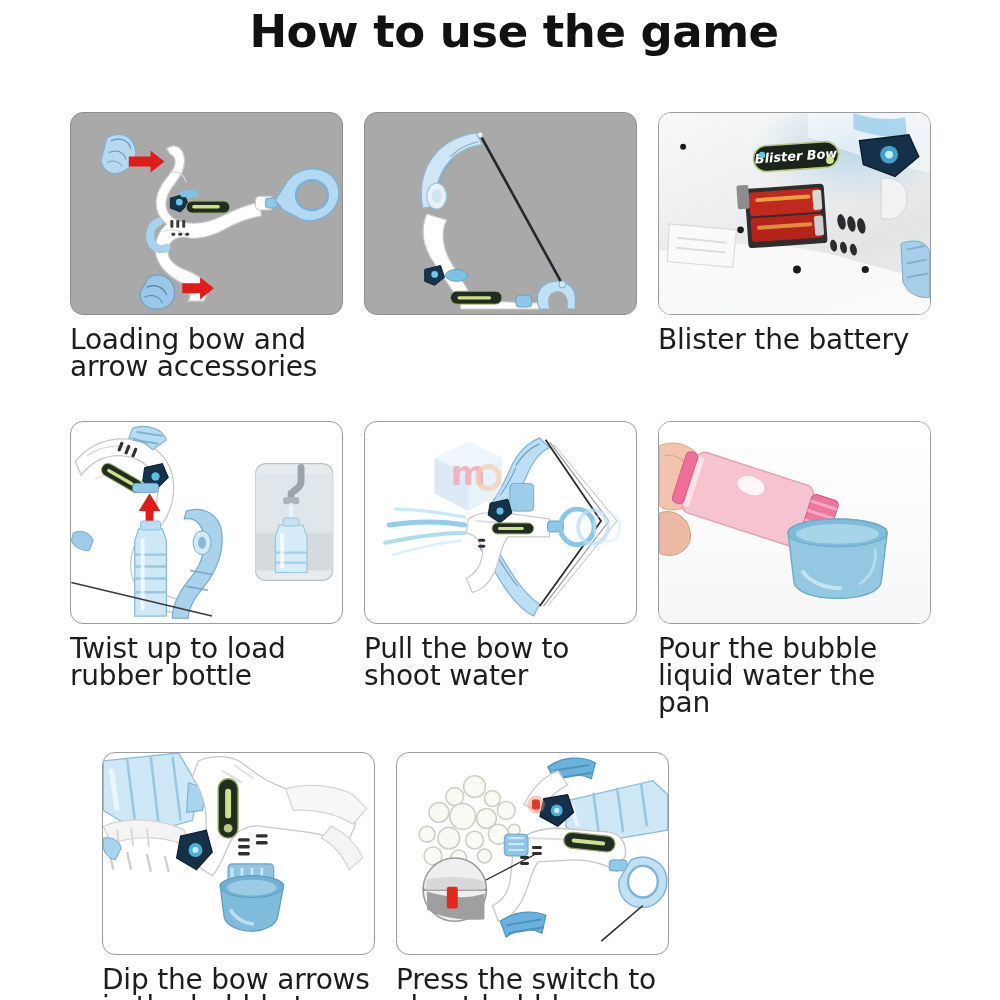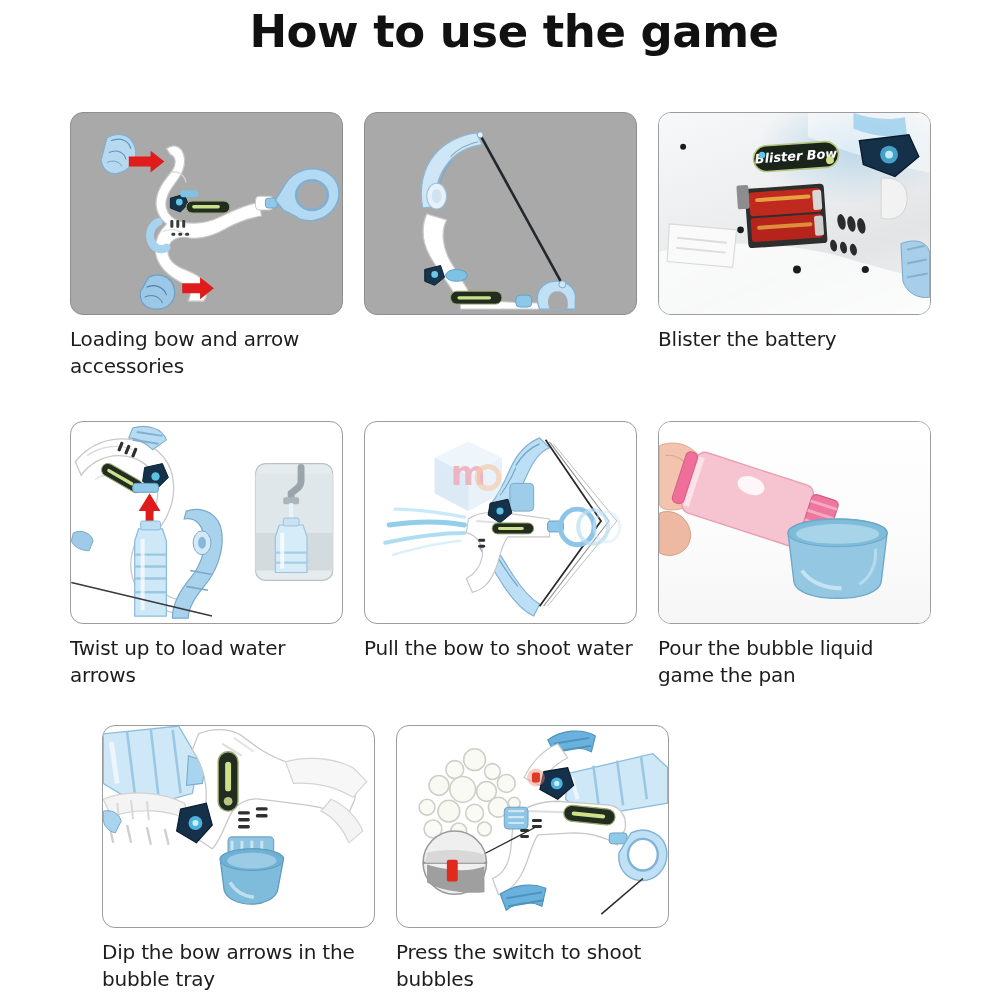--- a/index.html
+++ b/index.html
@@ -37,21 +37,21 @@
     border:1px solid #9c9c9c;
     border-radius:13px;
     overflow:hidden;
     box-sizing:border-box;
     background:#ffffff;
   }
   .panel.gray{background:#a9a9a9;border-color:#8e8e8e;}
 
   .caption{
     margin-top:11px;
-    font-size:20px;
+    font-size:28px;
     line-height:27px;
     color:#1d1d1d;
     letter-spacing:-0.2px;
     font-family:"DejaVu Sans","Liberation Sans",sans-serif;
   }
 
   .row2{margin-top:41px;}
   .row3{margin-top:36px;margin-left:32px;}
 
   
@@ -354,21 +354,21 @@
 
               <rect x="220" y="82" width="4" height="22" fill="#e8f4fa" opacity=".95"></rect>
 
               <path d="M210 104 L234 104 L238 116 L238 152 L206 152 L206 116 Z" fill="#d6ecf8" stroke="#9cc3da" stroke-width="1.2"></path>
               <rect x="214" y="97" width="16" height="8" rx="2" fill="#c8e2f2" stroke="#9cc3da" stroke-width="1"></rect>
               <path d="M206 132 L238 132 M206 142 L238 142" stroke="#a8cde4" stroke-width="2.2"></path>
               <path d="M213 112 L213 148" stroke="#ffffff" stroke-width="4" opacity=".75"></path>
             </g>
           </svg>
         </div>
-        <div class="caption">Twist up to load water arrows</div>
+        <div class="caption">Twist up to load rubber bottle</div>
       </div>
 
       <div class="cell">
         <div class="panel">
           <svg class="art" viewBox="0 0 273 203">
 
             <g>
               <path d="M176 16 C162 22 152 34 146 48 C140 62 134 74 126 84
                        L140 94 C150 82 157 68 163 54 C169 40 176 30 186 26 Z" fill="#bddff5" stroke="#7fb2d4" stroke-width="1.2"></path>
               <path d="M152 44 C158 34 166 26 176 22" fill="none" stroke="#6fa3c6" stroke-width="1.3"></path>
@@ -467,21 +467,21 @@
             <g>
               <path d="M130 112 C130 104 152 98 180 98 C208 98 230 104 230 112
                        L224 162 C222 172 204 178 180 178 C156 178 138 172 136 162 Z" fill="#94c8e2" stroke="#6ea9c8" stroke-width="1.4"></path>
               <ellipse cx="180" cy="112" rx="50" ry="14" fill="#7fbcda" stroke="#6ea9c8" stroke-width="1.2"></ellipse>
               <ellipse cx="180" cy="113" rx="42" ry="10" fill="#a8d4ea"></ellipse>
               <path d="M144 150 C152 162 168 168 184 168" fill="none" stroke="#cfe8f4" stroke-width="4" opacity=".85"></path>
               <path d="M218 128 C220 142 214 156 202 164" fill="none" stroke="#cfe8f4" stroke-width="3" opacity=".6"></path>
             </g>
           </svg>
         </div>
-        <div class="caption">Pour the bubble liquid game the pan</div>
+        <div class="caption">Pour the bubble liquid water the pan</div>
       </div>
 
     </div>
 
     <div class="row row3">
 
       <div class="cell">
         <div class="panel">
           <svg class="art" viewBox="0 0 273 203">
 

